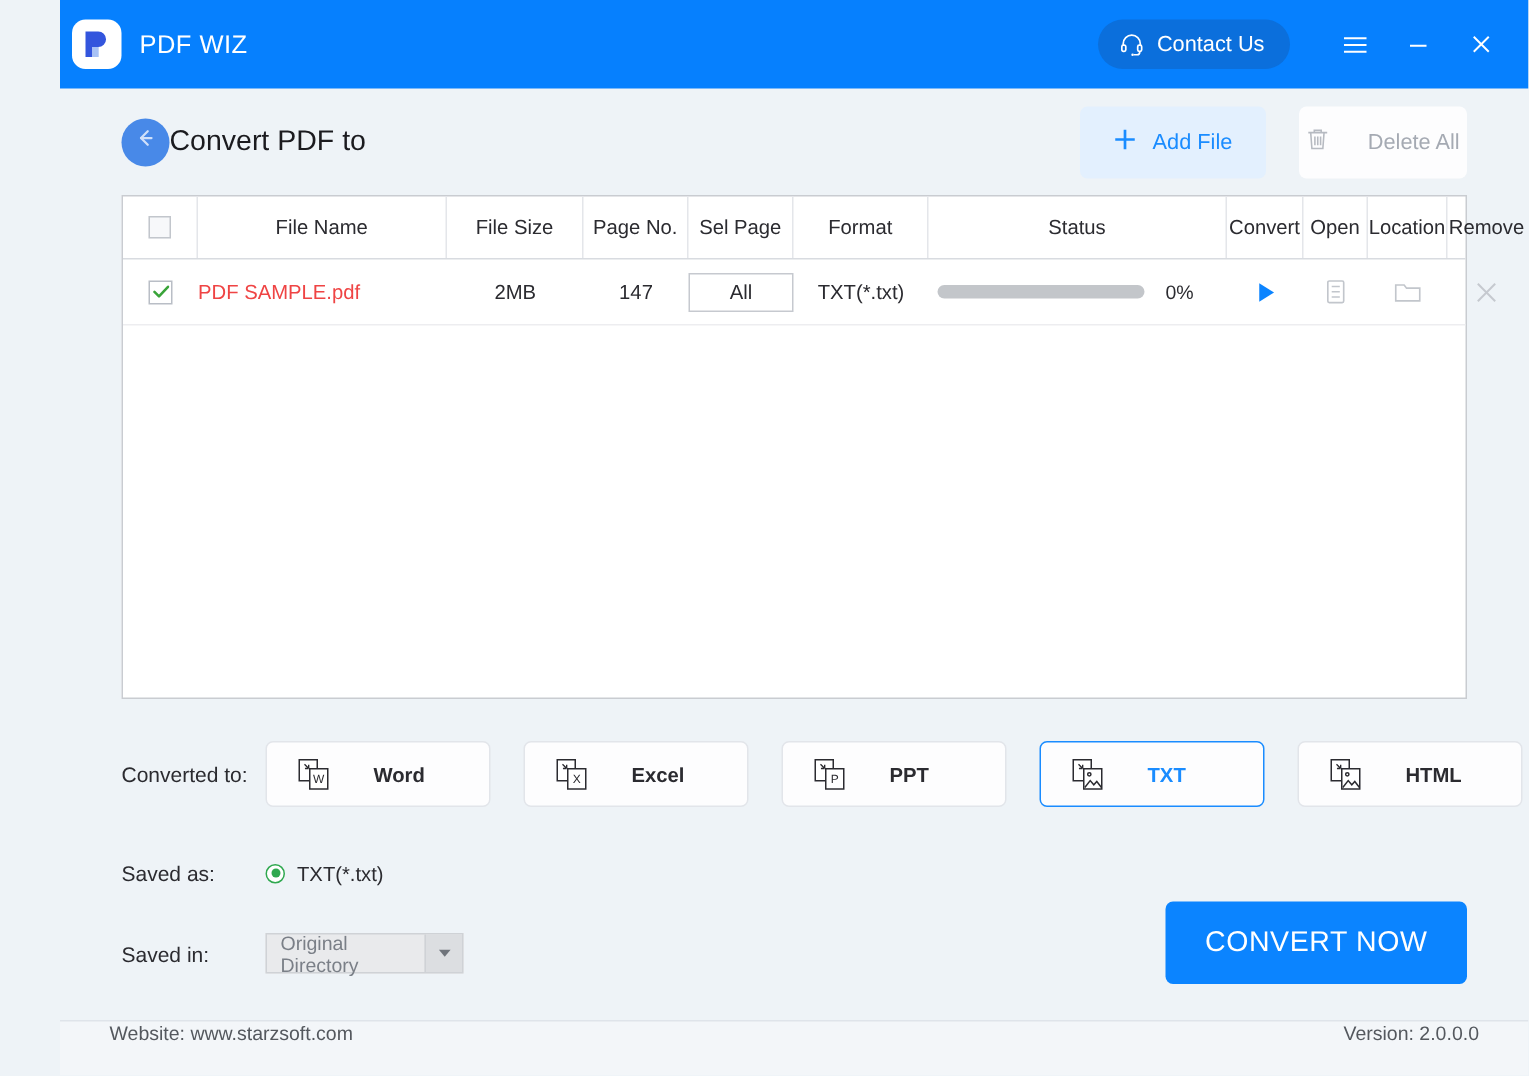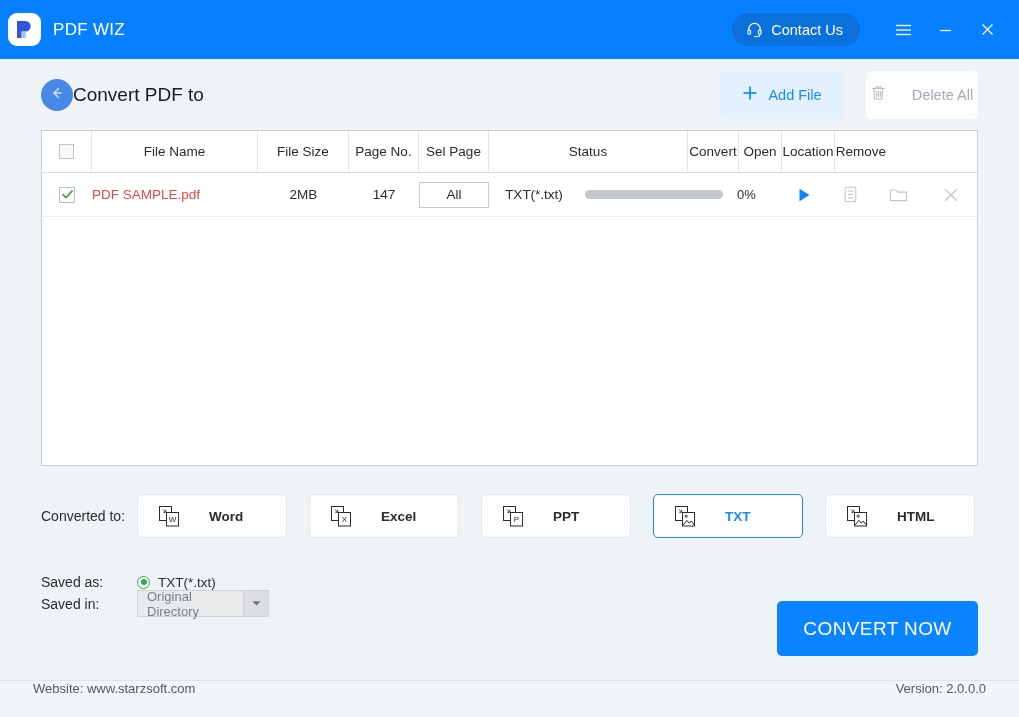--- a/index.html
+++ b/index.html
@@ -2,21 +2,21 @@
 <html><head>
 <meta charset="utf-8">
 <style>
   * { box-sizing: border-box; margin: 0; padding: 0; }
   html, body {
     width: 1019px; height: 717px;
     font-family: "Liberation Sans", sans-serif;
     background: #eef3f7;
     overflow: hidden;
   }
-  .app { width: 1019px; height: 717px; display: flex; flex-direction: column; background: #eef3f7; }
+  .app { width: 1019px; height: 717px; display: flex; flex-direction: column; background: #eef3f7; padding-left: 40px; }
 
   
   .titlebar {
     height: 59px; background: #0680fe; flex: 0 0 59px;
     display: flex; align-items: center; padding: 0 16px 0 8px;
     position: relative;
   }
   .brand { display: flex; align-items: center; gap: 12px; }
   .logo {
     width: 33px; height: 33px; background: #ffffff; border-radius: 9px;
@@ -132,21 +132,21 @@
 
   .row-savedas { display: flex; align-items: center; margin-top: 36px; }
   .radio-wrap { display: flex; align-items: center; gap: 8px; cursor: pointer; }
   .radio {
     width: 13px; height: 13px; border-radius: 50%; border: 1.5px solid #2fa84f;
     background: #fff; display: flex; align-items: center; justify-content: center;
   }
   .radio i { width: 6px; height: 6px; border-radius: 50%; background: #2fa84f; display: block; }
   .radio-lbl { font-size: 13.5px; color: #2b2b30; }
 
-  .row-savedin { display: flex; align-items: center; }
+  .row-savedin { display: flex; align-items: center; margin-top: 32px; }
   .select-box {
     width: 132px; height: 27px; background: #e9eaec; border: 1px solid #cfd2d6;
     display: flex; align-items: center; cursor: pointer;
   }
   .select-val { flex: 1; font-size: 13px; color: #7a7f87; padding-left: 9px; }
   .select-arrow {
     width: 25px; height: 100%; background: #dcdee1; border-left: 1px solid #cfd2d6;
     display: flex; align-items: center; justify-content: center;
   }
   .convert-now {
@@ -257,20 +257,21 @@
     <div class="table-wrap">
 
       <div class="thead">
         <div class="th c-check">
           <div class="hdr-checkbox"></div>
         </div>
         <div class="th c-name">File Name</div>
         <div class="th c-size">File Size</div>
         <div class="th c-page">Page No.</div>
         <div class="th c-sel">Sel Page</div>
+        <div class="th c-format">Format</div>
         <div class="th c-status">Status</div>
         <div class="th c-conv">Convert</div>
         <div class="th c-open">Open</div>
         <div class="th c-loc">Location</div>
         <div class="th c-rem">Remove</div>
       </div>
 
       <div class="trow">
         <div class="td c-check">
           <div class="row-checkbox">

